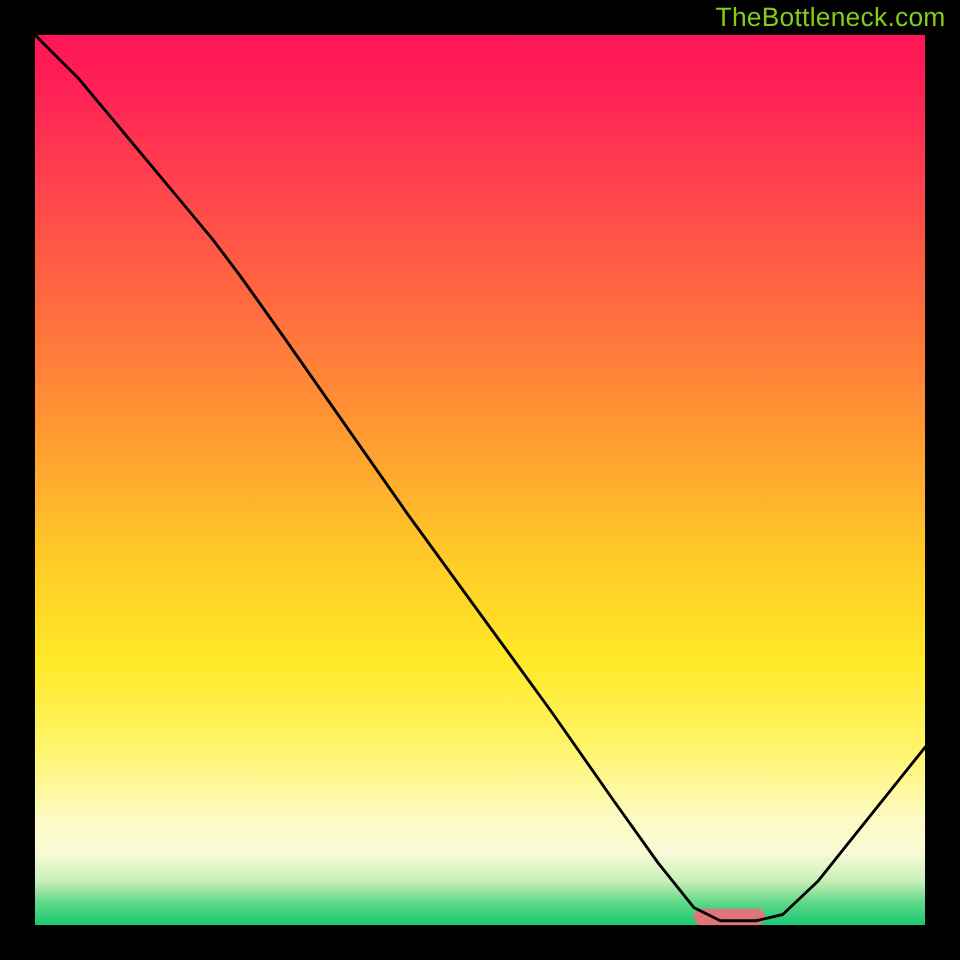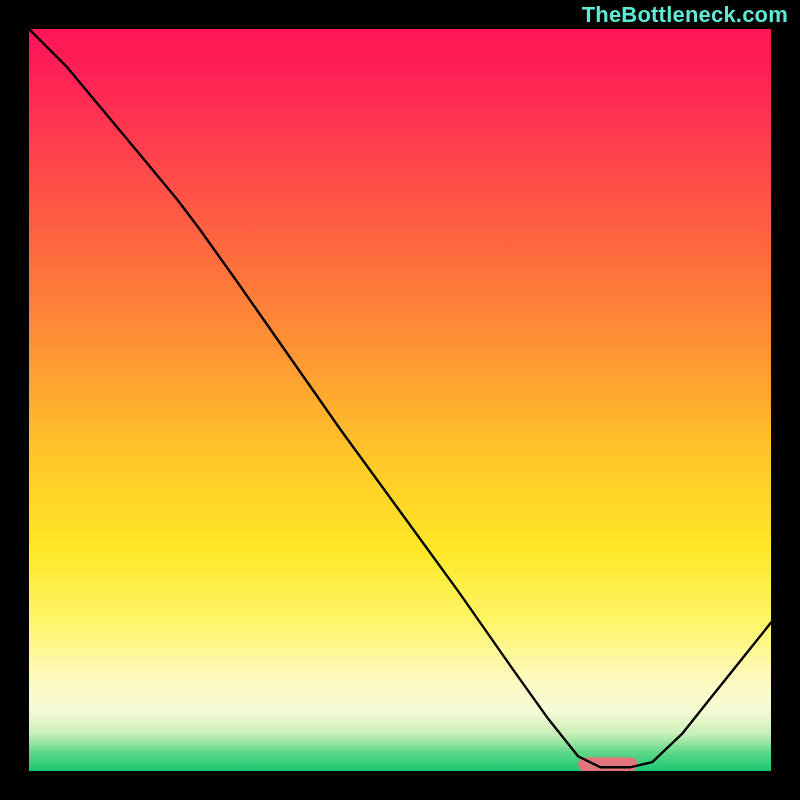--- a/index.html
+++ b/index.html
@@ -14,23 +14,23 @@
   .outer {
     position: relative;
     width: 800px;
     height: 800px;
     background: #000;
   }
   .watermark {
     position: absolute;
     top: 2px;
     right: 12px;
-    color: #5eead4;
+    color: #84cc16;
     font-size: 22px;
-    font-weight: 700;
+    font-weight: 400;
     letter-spacing: 0.2px;
     z-index: 20;
   }
   .plot {
     position: absolute;
     left: 29px;
     top: 29px;
     width: 742px;
     height: 742px;
     box-sizing: border-box;

